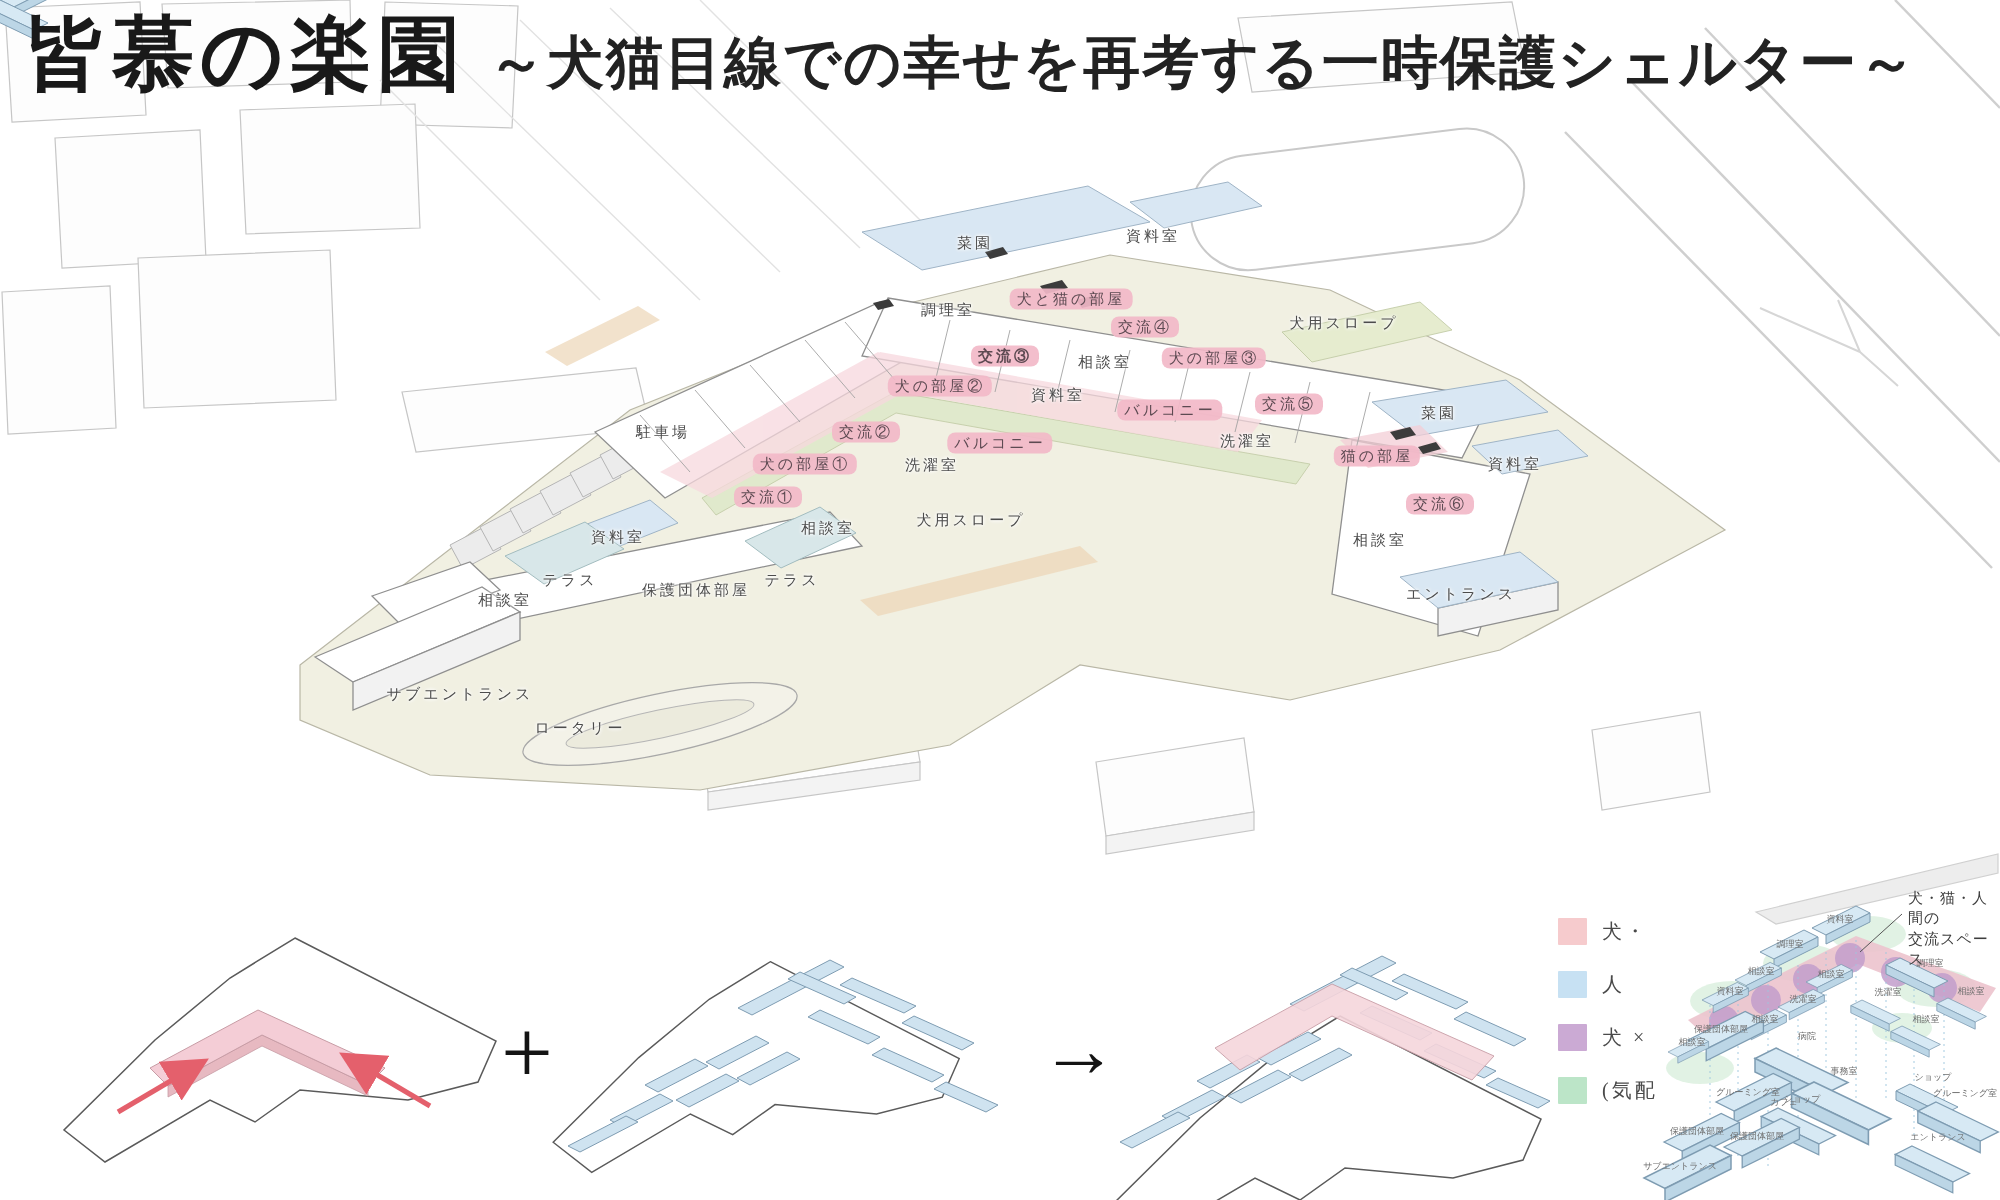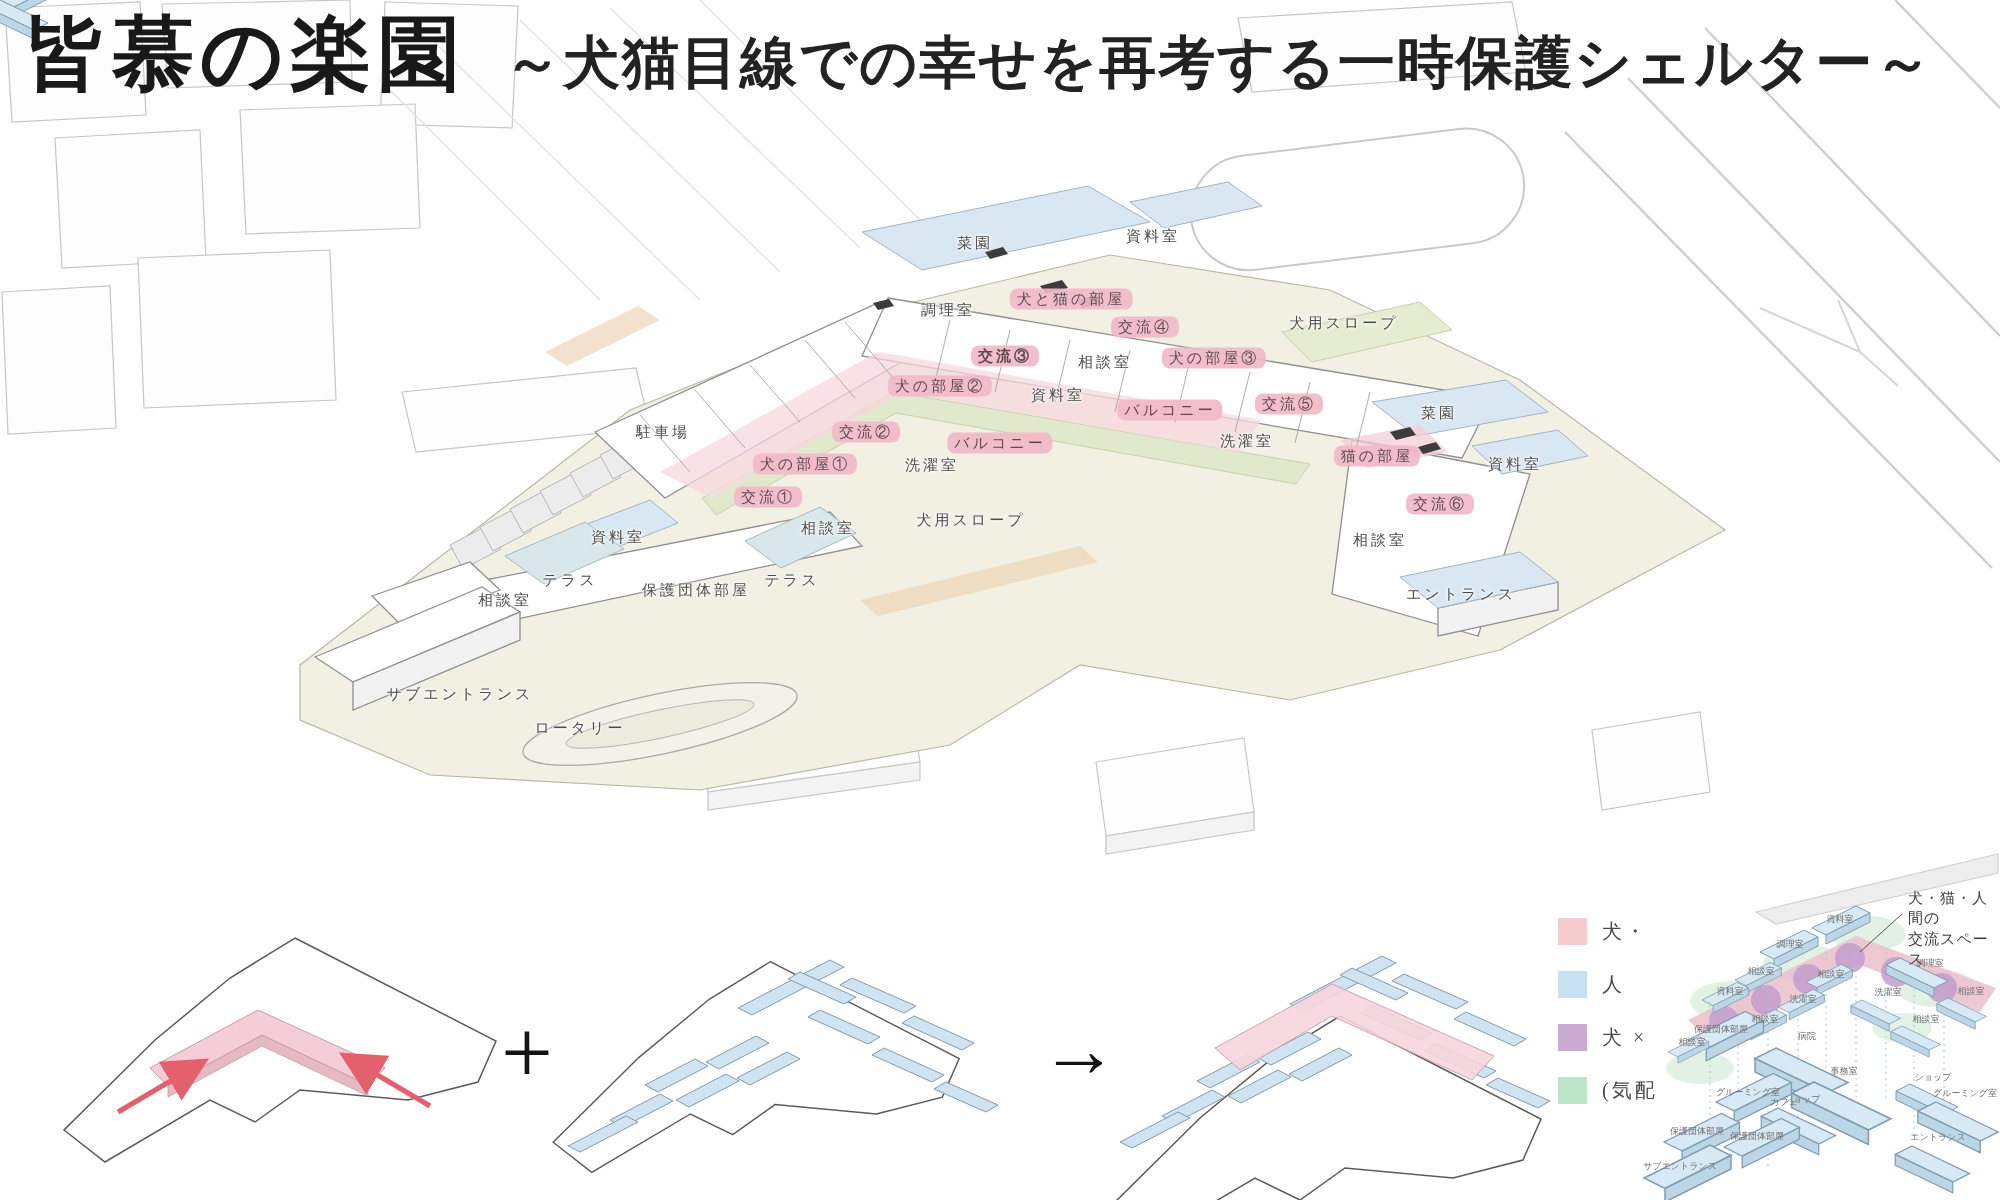--- a/index.html
+++ b/index.html
@@ -1,19 +1,19 @@
 <!DOCTYPE html>
 <html><head>
 <meta charset="utf-8">
 <style>
   html,body{margin:0;padding:0;background:#fff;}
   .canvas{position:relative;width:2000px;height:1200px;background:#ffffff;overflow:hidden;
           font-family:"Liberation Serif","DejaVu Serif",serif;}
   svg.scene{position:absolute;left:0;top:0;z-index:0;}
-  .title-row{position:absolute;left:24px;top:14px;z-index:5;display:flex;align-items:baseline;gap:38px;white-space:nowrap;}
+  .title-row{position:absolute;left:24px;top:14px;z-index:5;display:flex;align-items:baseline;gap:22px;white-space:nowrap;}
   .title-main{font-size:82px;font-weight:bold;color:#191919;letter-spacing:6px;line-height:1;}
   .title-sub{font-size:57px;font-weight:bold;color:#222;letter-spacing:2px;line-height:1;}
   .label-layer{position:absolute;left:0;top:0;width:2000px;height:1200px;z-index:3;pointer-events:none;}
   .lbl{position:absolute;transform:translate(-50%,-50%);font-size:15px;color:#4c4c4c;white-space:nowrap;
        letter-spacing:3px;text-shadow:0 0 3px #fff,0 0 4px #fff,0 0 5px #fff;}
   .lbl.pink{background:rgba(242,184,200,.92);color:#5d4a52;padding:1px 7px;text-shadow:none;border-radius:8px;}
   .xlbl{position:absolute;transform:translate(-50%,-50%);font-size:9px;color:#6d6d6d;white-space:nowrap;letter-spacing:0;}
   .operator{position:absolute;z-index:4;color:#141414;line-height:1;transform:translate(-50%,-50%);}
   #op-plus{font-size:92px;font-weight:400;}
   #op-arrow{font-size:78px;font-weight:400;letter-spacing:-2px;}

